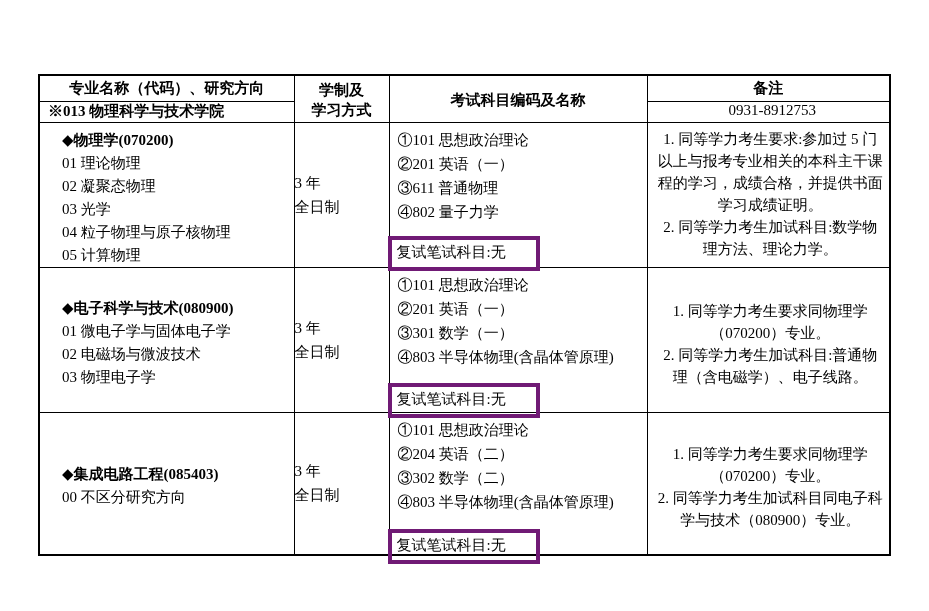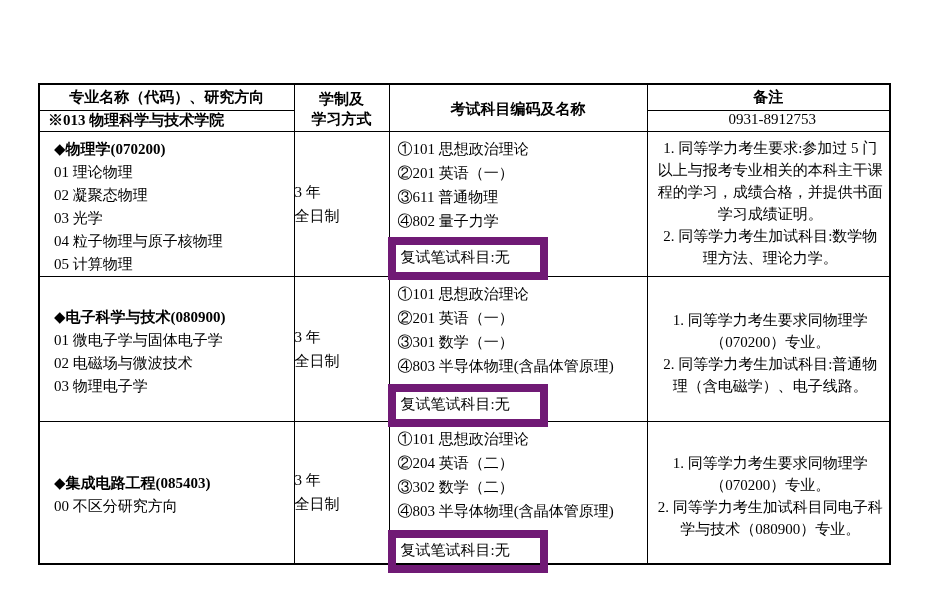--- a/index.html
+++ b/index.html
@@ -4,46 +4,46 @@
 <style>
   * { margin:0; padding:0; box-sizing:border-box; }
   body { background:#ffffff; font-family:"Liberation Serif","DejaVu Serif",serif; color:#000; }
   .page { position:relative; width:929px; height:611px; background:#fff; overflow:hidden; }
 
   .doc-title {
     position:absolute; top:34px; left:0; width:100%;
     text-align:center; font-size:22px; font-weight:bold; letter-spacing:1px;
   }
 
-  .tbl-wrap { position:absolute; left:38px; top:83px; width:851px;border-radius:15px; }
+  .tbl-wrap { position:absolute; left:38px; top:74px; width:851px;border-radius:15px; }
   table { border-collapse:collapse; table-layout:fixed; width:851px; border:2px solid #000; }
   col.c1 { width:255px; } col.c2 { width:95px; } col.c3 { width:258px; } col.c4 { width:243px; }
   th, td { border:1px solid #000; font-weight:normal; vertical-align:top; }
 
   .hdr { font-size:15px; font-weight:bold; text-align:center; }
   .hdr-row-a th { height:26px; padding-top:3px; }
   .hdr-row-b th { height:21px; }
   .hdr-left { text-align:left; padding-left:8px; font-weight:bold; font-size:15px; }
   .hdr-phone { text-align:center; padding-left:8px; font-weight:normal; font-size:15px; }
   .hdr-span { vertical-align:middle; line-height:20px; padding-top:0; }
 
   tr.r1 { height:142px; } tr.r2 { height:145px; } tr.r3 { height:143px; }
 
-  td.major-cell { padding:6px 6px 0 14px; font-size:15px; line-height:23px; }
+  td.major-cell { padding:6px 6px 0 22px; font-size:15px; line-height:23px; }
   td.v-top { vertical-align:top; }
   td.v-mid { vertical-align:middle; }
   .major { font-weight:bold; }
 
   td.duration { vertical-align:middle; text-align:left; font-size:15px; line-height:24px; }
 
   td.subjects { position:relative; padding:5px 4px 0 8px; font-size:15px; line-height:24px; }
 
   .retest-box {
     position:absolute; left:-2px;
-    border:8px solid #701a75;
+    border:4px solid #701a75;
     padding:2px 30px 5px 5px;
     font-size:15px; line-height:20px; white-space:nowrap;
     background:transparent; z-index:5;
   }
   tr.r1 .retest-box { bottom:-4px; }
   tr.r2 .retest-box { bottom:-6px; }
   tr.r3 .retest-box { bottom:-10px; }
 
   td.remarks { padding:5px 6px 0 10px; font-size:15px; line-height:22px; }
   td.remarks.v-mid { padding-top:8px; }

